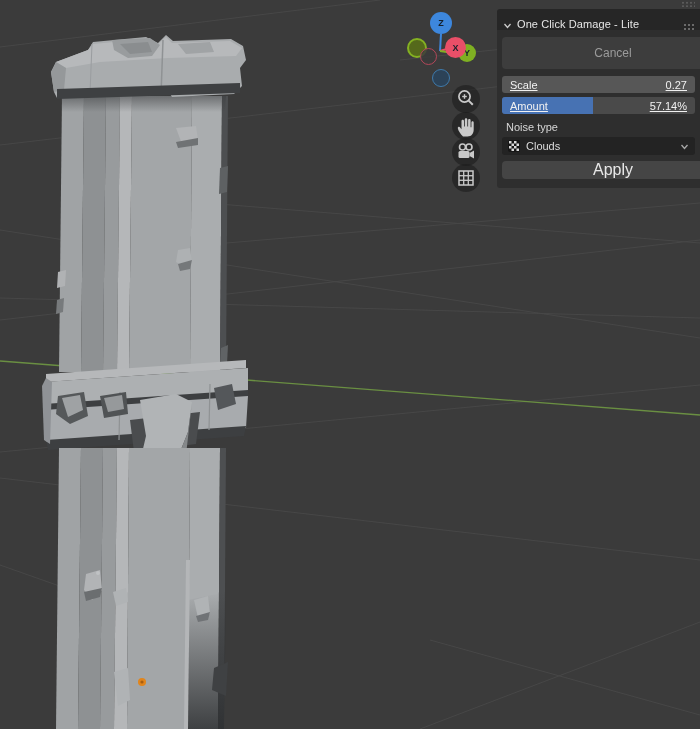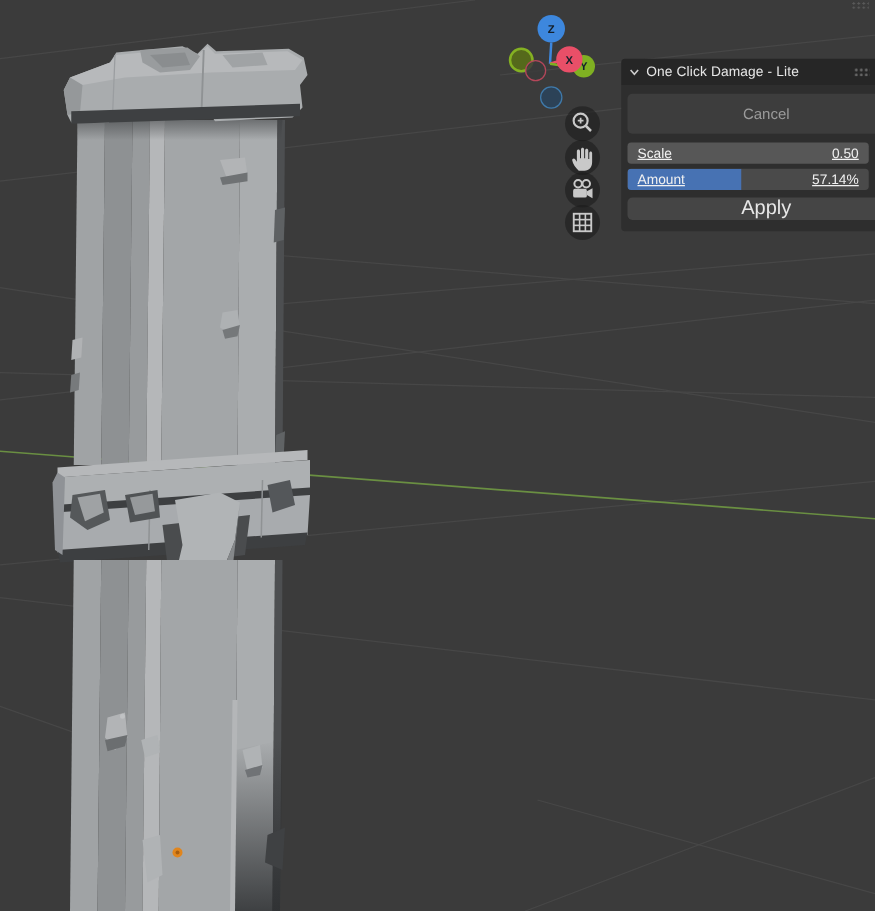--- a/index.html
+++ b/index.html
@@ -10,22 +10,22 @@
   #canvas{position:absolute;left:0;top:0;}
   
   #gizmo{position:absolute;left:398px;top:5px;width:90px;height:85px;}
   .ball{position:absolute;border-radius:50%;display:flex;align-items:center;justify-content:center;
         font-weight:bold;font-size:9px;color:#15202b;box-sizing:border-box;}
   
   .vtool{position:absolute;left:452px;width:28px;height:28px;border-radius:50%;
          background:rgba(25,25,25,0.55);display:flex;align-items:center;justify-content:center;}
   
   #panel{position:absolute;left:497px;top:9px;width:203px;font-size:11px;color:#e4e4e4;}
-  #panel-header{height:21px;background:#262626;display:flex;align-items:center;gap:5px;
-                padding:0 4px 0 6px;border-radius:3px 0 0 0;margin-top:38px;}
+  #panel-header{height:21px;background:#262626;display:flex;align-items:flex-end;gap:5px;
+                padding:0 4px 0 6px;border-radius:3px 0 0 0;}
   #panel-title{flex:0 0 auto;color:#e6e6e6;letter-spacing:.1px;}
   .grip{margin-left:auto;width:13px;height:7px;
         background-image:radial-gradient(#6a6a6a 1px, transparent 1.2px);
         background-size:4px 4px;background-position:0 0;}
   #panel-body{background:#2e2e2e;padding:7px 5px 9px 5px;border-radius:0 0 0 3px;}
   .btn{display:block;width:222px;box-sizing:border-box;border:none;border-radius:4px;
        font-family:"Liberation Sans",sans-serif;font-size:12px;cursor:pointer;}
   #cancel-btn{height:32px;background:#3d3d3d;color:#9b9b9b;margin-bottom:7px;}
   #apply-btn{height:18px;background:#454545;color:#e8e8e8;font-size:16px;margin-top:6px;padding:0;}
   .slider{position:relative;width:193px;height:17px;border-radius:3px;overflow:hidden;
@@ -214,28 +214,48 @@
         <polyline points="1.5,3 4.5,6.5 7.5,3" fill="none" stroke="#cccccc" stroke-width="1.3"></polyline>
       </svg>
       <span id="panel-title">One Click Damage - Lite</span>
       <span class="grip"></span>
     </div>
     <div id="panel-body">
       <button id="cancel-btn" class="btn">Cancel</button>
 
       <div id="scale-slider" class="slider">
         <span>Scale</span>
-        <span>0.50</span>
+        <span>0.27</span>
       </div>
 
       <div id="amount-slider" class="slider">
         <div class="fill" style="width: 47.37%; background: rgb(71, 114, 179);"></div>
         <span>Amount</span>
         <span>57.14%</span>
       </div>
 
-
+      <div class="fieldlabel">Noise type</div>
+
+      <div id="noise-select">
+        <svg width="12" height="12">
+          <rect x="0" y="0" width="12" height="12" rx="2" fill="#161616"></rect>
+          <g fill="#d8d8d8">
+            <rect x="1" y="1" width="2.5" height="2.5"></rect>
+              <rect x="6" y="1" width="2.5" height="2.5"></rect>
+            <rect x="3.5" y="3.5" width="2.5" height="2.5"></rect>
+              <rect x="8.5" y="3.5" width="2.5" height="2.5"></rect>
+            <rect x="1" y="6" width="2.5" height="2.5"></rect>
+              <rect x="6" y="6" width="2.5" height="2.5"></rect>
+            <rect x="3.5" y="8.5" width="2.5" height="2.5"></rect>
+              <rect x="8.5" y="8.5" width="2.5" height="2.5"></rect>
+          </g>
+        </svg>
+        <span>Clouds</span>
+        <svg class="chev" width="9" height="9">
+          <polyline points="1.5,3 4.5,6.5 7.5,3" fill="none" stroke="#a8a8a8" stroke-width="1.3"></polyline>
+        </svg>
+      </div>
 
       <button id="apply-btn" class="btn">Apply</button>
     </div>
   </div>
 
 </div>
 
 </body></html>

